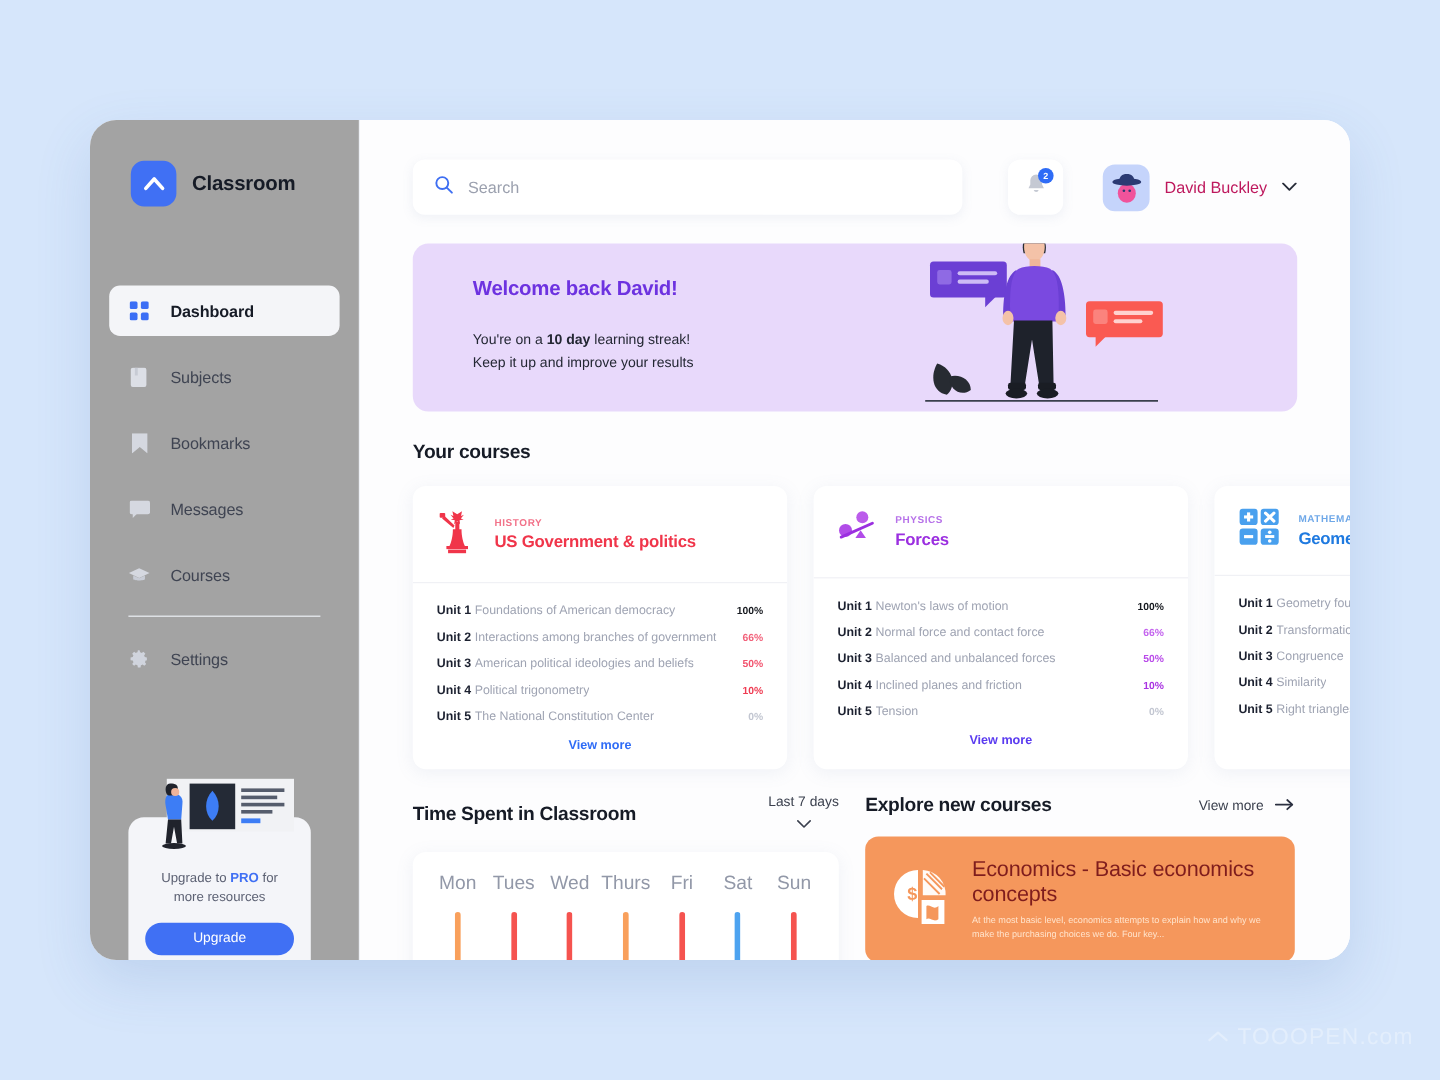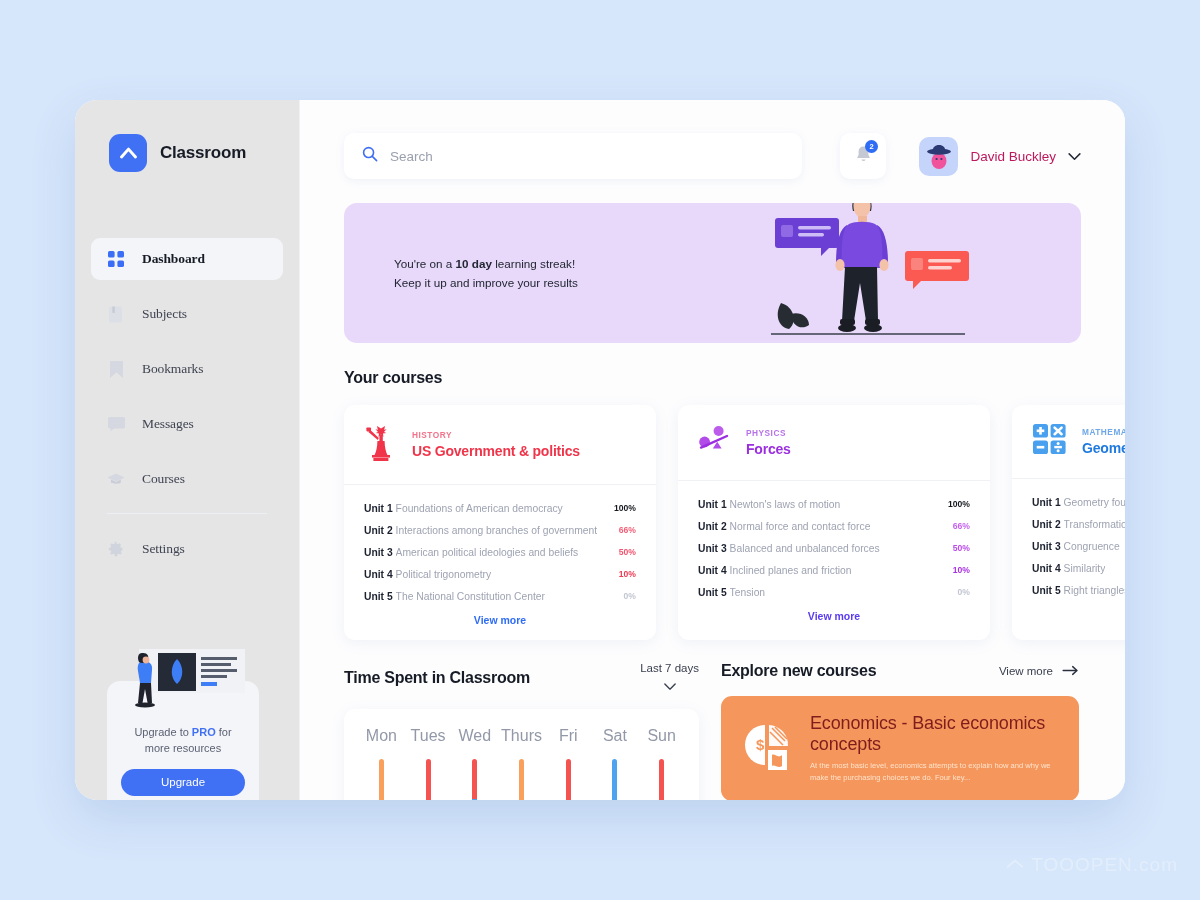--- a/index.html
+++ b/index.html
@@ -19,34 +19,34 @@
     background: #ffffff;
     border-radius: 22px;
     display: flex;
     overflow: hidden;
     box-shadow: 0 18px 46px rgba(70,110,180,0.16);
   }
 
   
   .sidebar {
     width: 225px; flex: 0 0 225px;
-    background: #e5e5e5;
+    background: #a3a3a3;
     border-right: 1px solid #eef1f6;
     padding: 34px 0 0 0;
     position: relative;
   }
   .brand { display: flex; align-items: center; gap: 13px; padding: 0 0 0 34px; }
   .brand-logo {
     width: 38px; height: 38px; border-radius: 11px;
     background: #4070f4;
     display: flex; align-items: center; justify-content: center;
   }
   .brand-name { font-size: 17px; font-weight: bold; color: #161b26; letter-spacing: -0.2px; }
 
-  .nav { margin-top: 66px; padding: 0 16px; font-family: Liberation Serif, serif; }
+  .nav { margin-top: 66px; padding: 0 16px; }
   .nav-item {
     display: flex; align-items: center; gap: 17px;
     height: 42px; padding: 0 16px;
     border-radius: 9px;
     margin-bottom: 13px;
     cursor: pointer;
   }
   .nav-item.active { background: #f4f5f8; }
   .nav-label { font-size: 13.5px; color: #3f4452; letter-spacing: -0.1px; }
   .nav-item.active .nav-label { color: #161b26; font-weight: bold; }
@@ -338,20 +338,21 @@
         <span>
           <svg width="13" height="8" viewBox="0 0 14 9">
               <path d="M1 1 L7 7 L13 1" stroke="#262b38" stroke-width="1.7" fill="none" stroke-linecap="round" stroke-linejoin="round"></path>
             </svg>
         </span>
       </div>
     </div>
 
     <section class="banner">
       <div class="banner-text">
+        <div class="banner-title">Welcome back David!</div>
         <div class="banner-sub">
           <span>You're on a </span><b>10 day</b><span> learning streak!</span><br>
           <span>Keep it up and improve your results</span>
         </div>
       </div>
       <div class="banner-art">
         <svg width="252" height="176" viewBox="0 0 252 176">
 
           <rect x="6" y="45" width="64" height="30" rx="3" fill="#6b3fd4"></rect>
           <path d="M52 74 L52 83 L61 74 Z" fill="#6b3fd4"></path>

